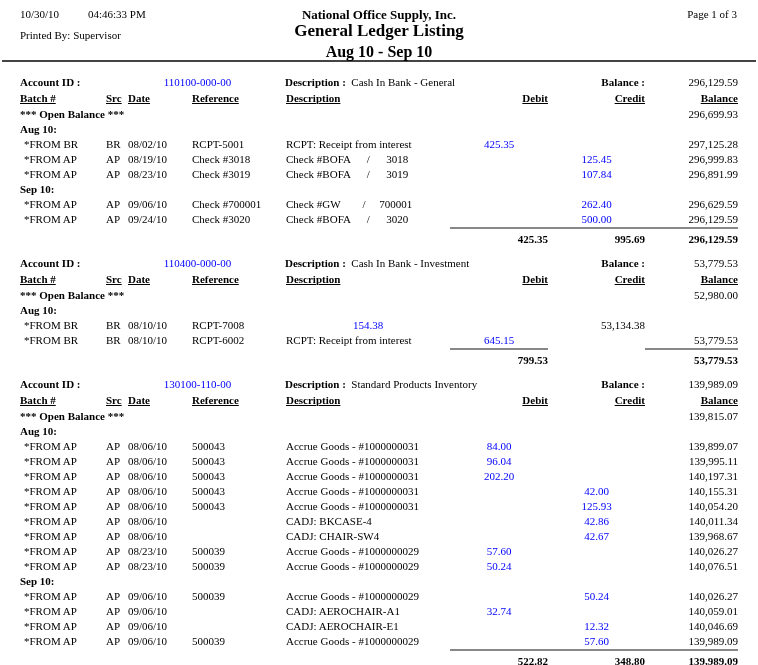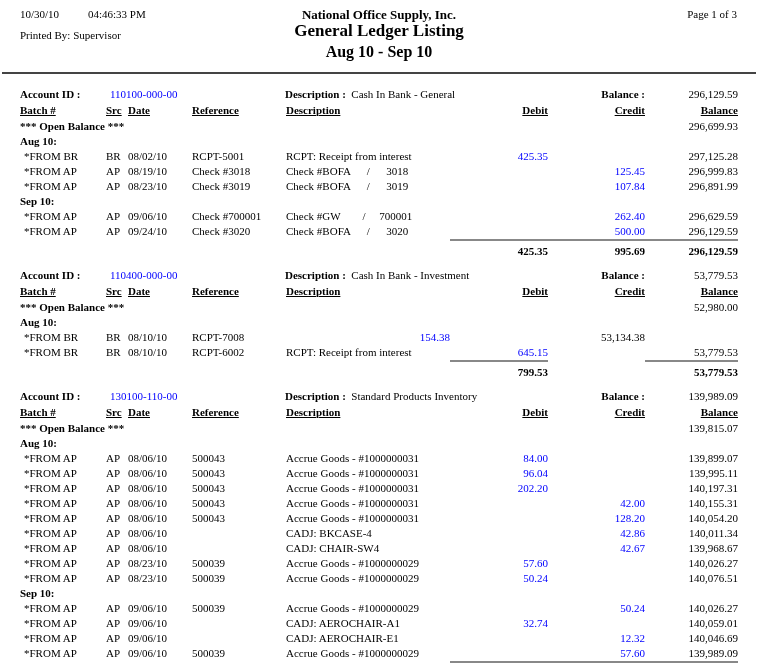--- a/index.html
+++ b/index.html
@@ -1,39 +1,39 @@
 <!DOCTYPE html>
 <html style="--accent: #0000FF;"><head>
 <meta charset="utf-8">
 <style>
   html,body{margin:0;padding:0;background:#fff;}
   body{
     width:758px;height:665px;overflow:hidden;position:relative;
     font-family:"Liberation Serif", serif;color:#000;font-size:11px;
   }
   
-  #hdr{position:relative;height:72px;border-radius:27px;}
+  #hdr{position:relative;height:60px;border-radius:27px;}
   .hdr-date{position:absolute;left:20px;top:8px;}
   .hdr-time{position:absolute;left:88px;top:8px;}
   .hdr-company{position:absolute;left:0;right:0;top:7px;text-align:center;font-weight:bold;font-size:13px;}
   .hdr-page{position:absolute;right:21px;top:8px;}
   .hdr-printed{position:absolute;left:20px;top:29px;}
   .hdr-title{position:absolute;left:0;right:0;top:21px;text-align:center;font-weight:bold;font-size:17px;}
   .hdr-range{position:absolute;left:0;right:0;top:43px;text-align:center;font-weight:bold;font-size:16px;}
   .hdr-rule{border:0;border-top:2px solid #444;margin:0 2px;}
   
   .grid{display:grid;grid-template-columns:86px 22px 64px 94px 164px 98px 97px 93px;
         padding:0 20px;line-height:15px;}
   .acct-grid{display:grid;grid-template-columns:90px 175px 1fr 97px 93px;
         padding:0 20px;line-height:16px;}
   .sect{margin-top:8px;}
   .sect.first{margin-top:12px;}
   .b{font-weight:bold;}
   .r{text-align:right;}
-  .blue{color:var(--accent,#0000FF);}
+  .blue{color:var(--accent,#0000FF);text-align:center;}
   .pre{white-space:pre;overflow:hidden;}
   .ind{padding-left:4px;}
   .colhdr{line-height:17px;}
   .colhdr span{font-weight:bold;text-decoration:underline;}
   .openrow{line-height:15px;}
   .tot > span{padding-top:3px;line-height:15px;}
   .tot .line{border-top:2px solid #888;}
   .tot .bline{border-bottom:2px solid #999;padding-bottom:1px;}
 </style>
 </head>
@@ -252,21 +252,21 @@
         <span class="r blue">42.00</span>
         <span class="r">140,155.31</span>
       </div>
       <div class="grid">
         <span class="ind">*FROM AP</span>
         <span>AP</span>
         <span>08/06/10</span>
         <span>500043</span>
         <span class="pre">Accrue Goods - #1000000031</span>
         <span class="r blue"></span>
-        <span class="r blue">128.20</span>
+        <span class="r blue">125.93</span>
         <span class="r">140,054.20</span>
       </div>
       <div class="grid">
         <span class="ind">*FROM AP</span>
         <span>AP</span>
         <span>08/06/10</span>
         <span></span>
         <span class="pre">CADJ: BKCASE-4</span>
         <span class="r blue"></span>
         <span class="r blue">42.86</span>

